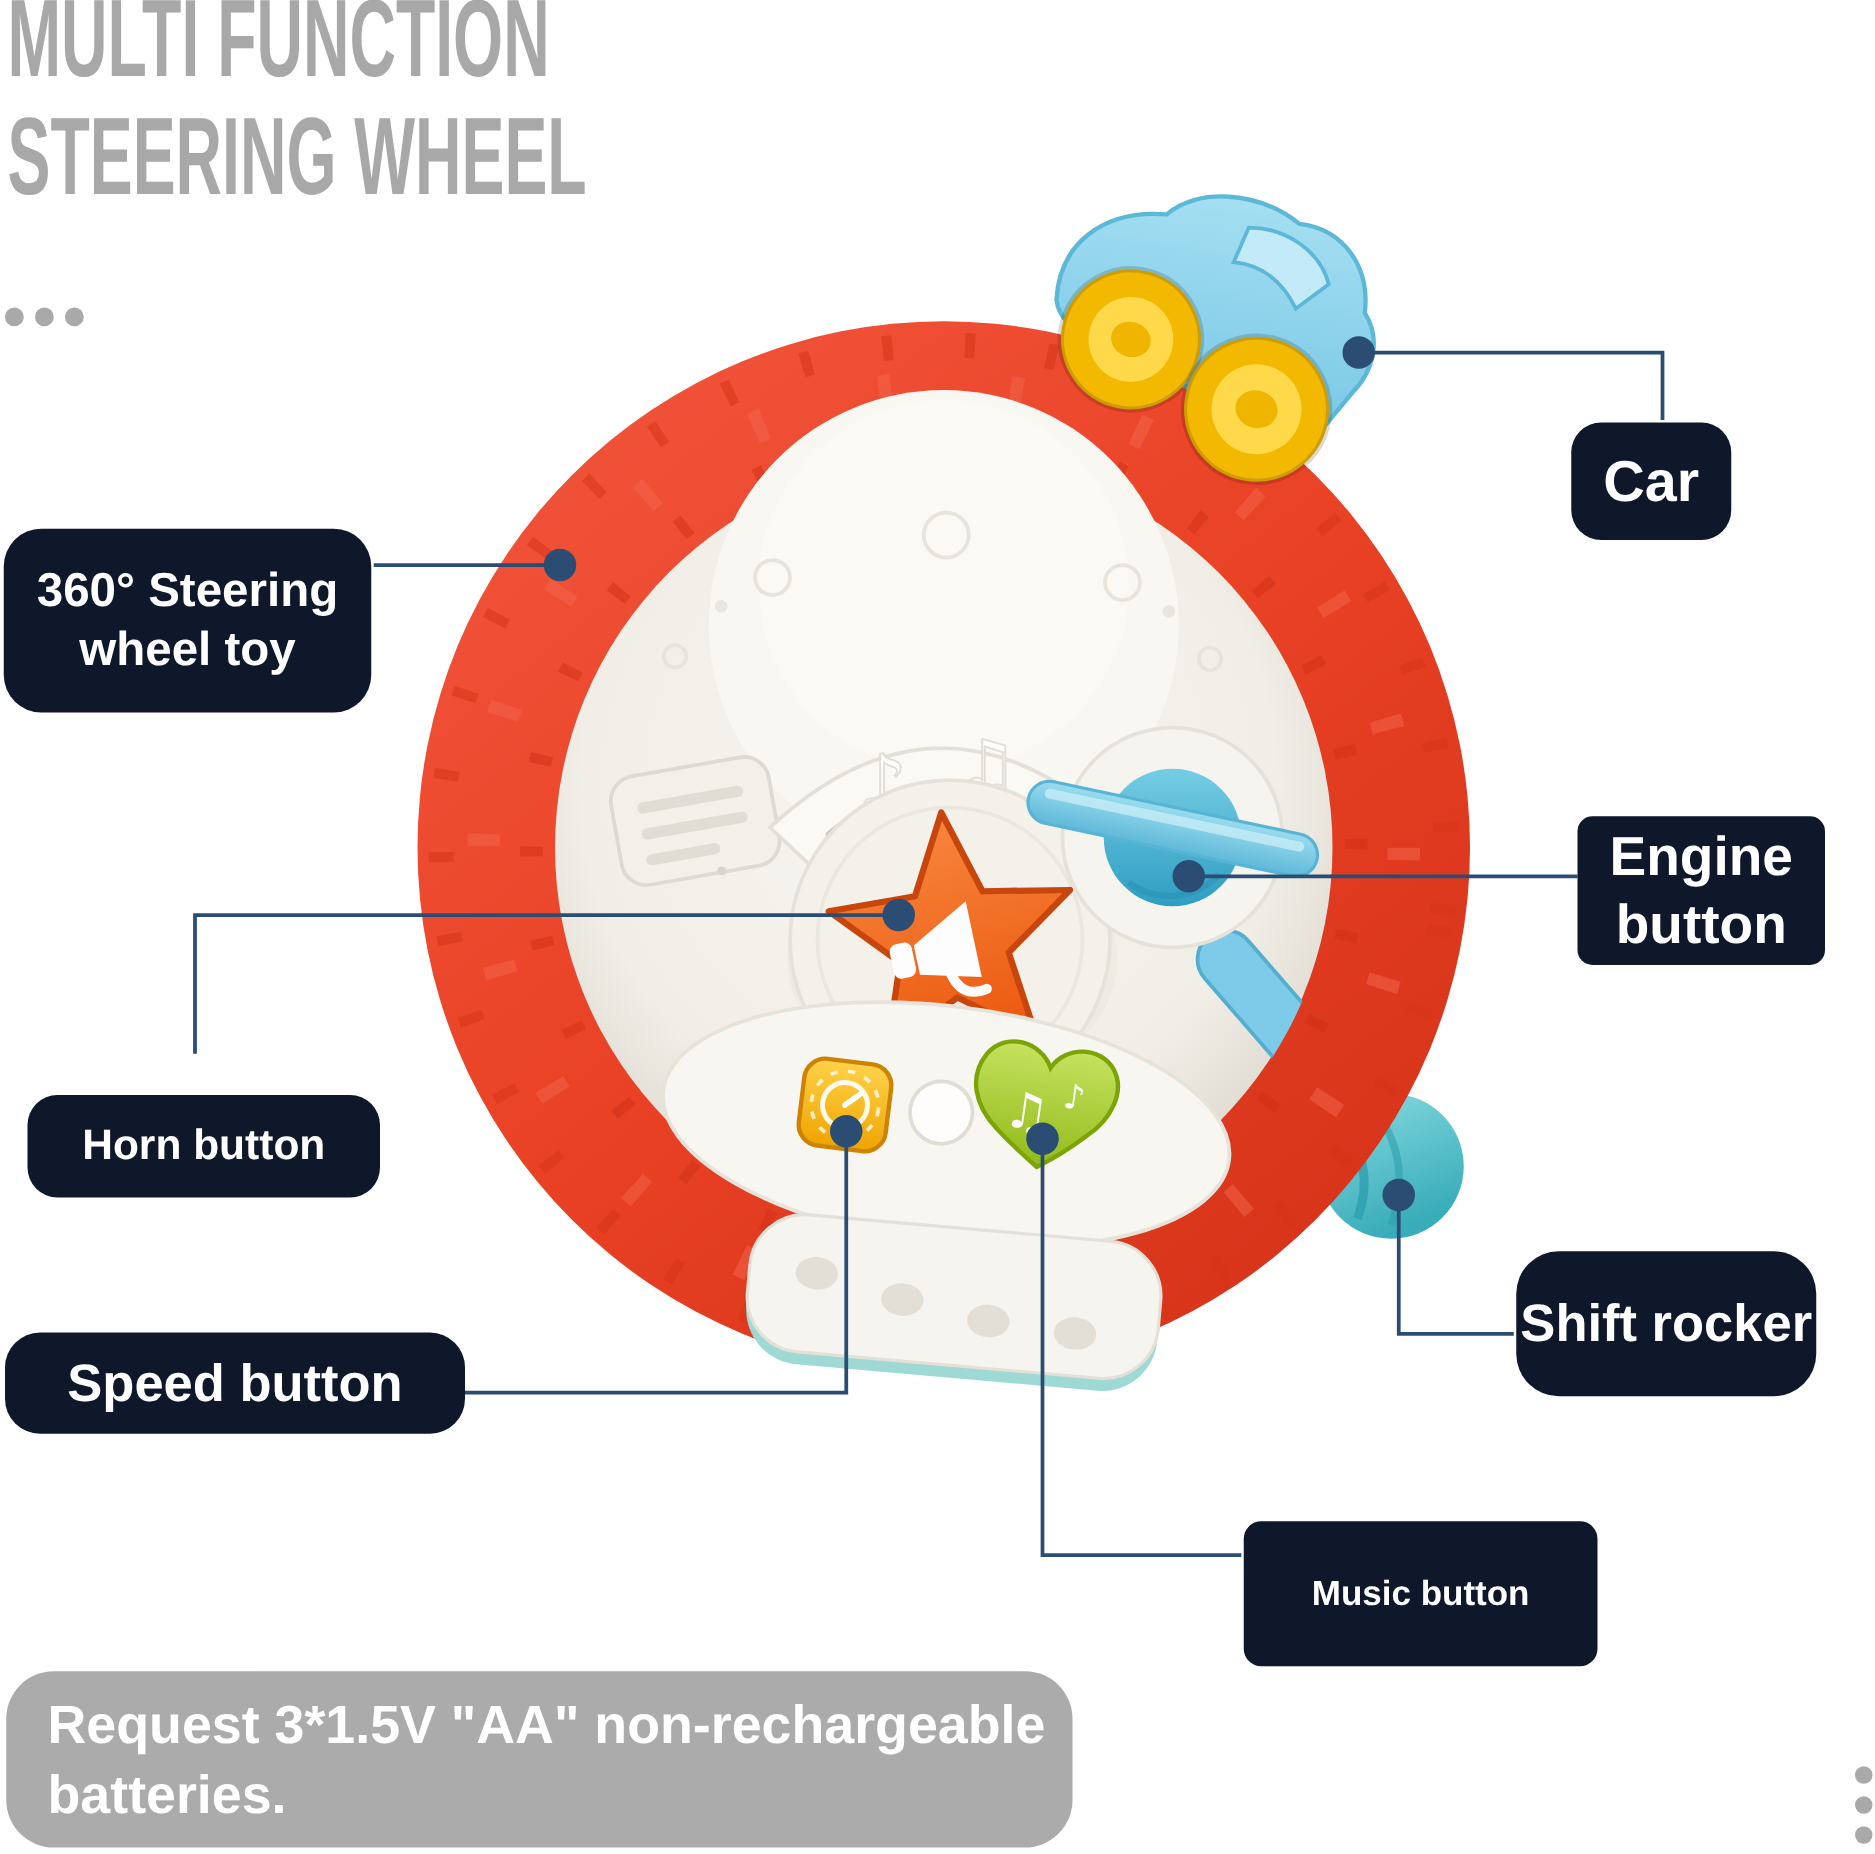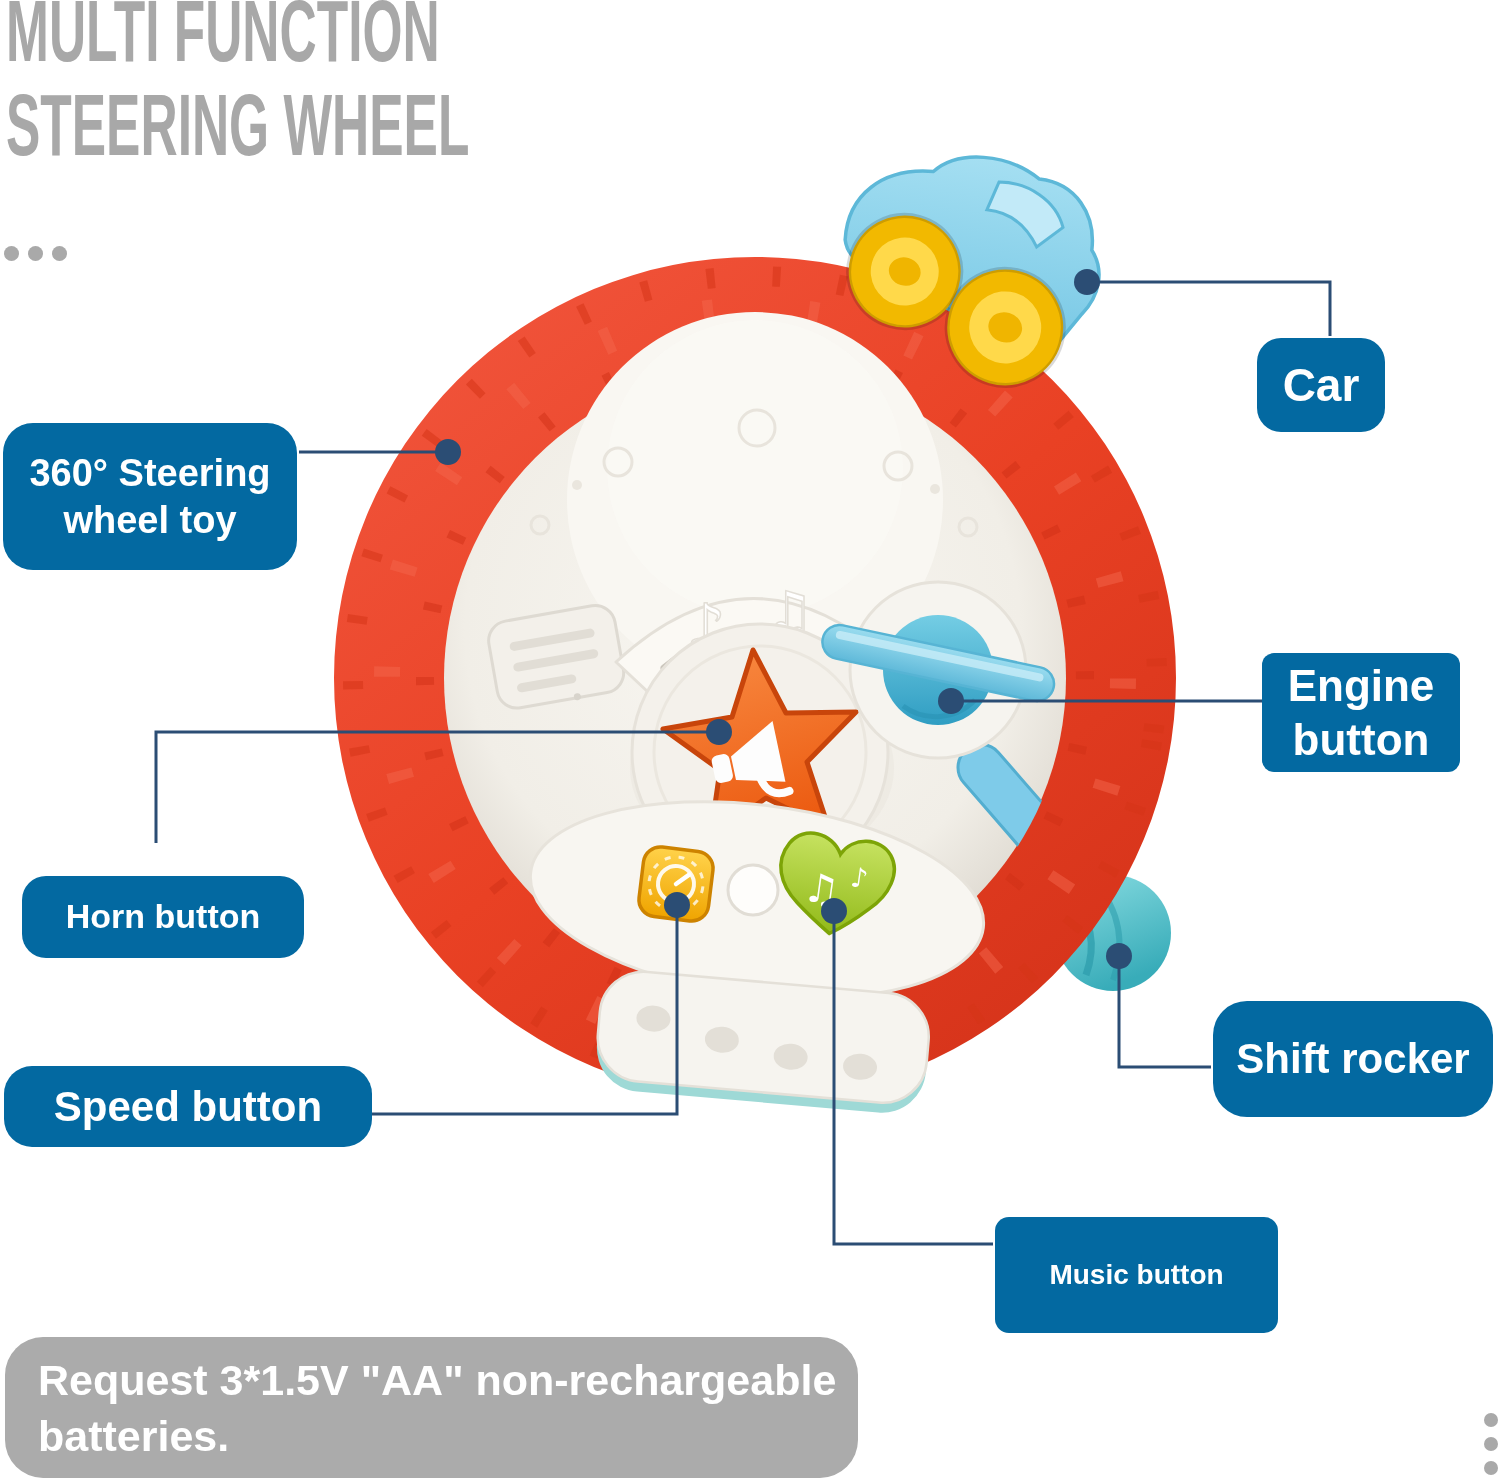--- a/index.html
+++ b/index.html
@@ -11,30 +11,30 @@
   .title{position:absolute;left:6px;top:-16px;color:#a8a8a8;font-weight:bold;}
   .title-line{font-size:88px;line-height:94px;white-space:nowrap;
     transform:scaleX(0.585);transform-origin:left top;letter-spacing:0;}
   
   .dots-row{position:absolute;left:4px;top:246px;display:flex;gap:9px;}
   .dots-col{position:absolute;left:1484px;top:1413px;display:flex;flex-direction:column;gap:10px;}
   .gdot{width:15px;height:15px;border-radius:50%;background:#a9a9a9;}
   .gdot.small{width:14px;height:14px;}
   
   .callout{
-    position:absolute;background:#0369a1;color:#ffffff;font-weight:bold;
+    position:absolute;background:#0f172a;color:#ffffff;font-weight:bold;
     display:flex;flex-direction:column;align-items:center;justify-content:center;
     text-align:center;border-radius:26px;line-height:1.22;
   }
   .co-car     {left:1257px;top:338px;width:128px;height:94px;font-size:46px;border-radius:24px;}
   .co-steer   {left:3px;  top:423px;width:294px;height:147px;font-size:38px;border-radius:30px;text-align:center;}
   .co-engine  {left:1262px;top:653px;width:198px;height:119px;font-size:44px;border-radius:12px;}
   .co-horn    {left:22px;  top:845px;width:282px;height:82px;font-size:34px;border-radius:24px;margin-top:31px;}
   .co-speed   {left:4px;  top:1066px;width:368px;height:81px;font-size:42px;border-radius:28px;}
-  .co-shift   {left:1213px;top:1001px;width:280px;height:116px;font-size:42px;border-radius:34px;}
+  .co-shift   {left:1213px;top:1001px;width:240px;height:116px;font-size:42px;border-radius:34px;}
   .co-music   {left:995px;top:1217px;width:283px;height:116px;font-size:28px;border-radius:14px;}
   
   .note{
     position:absolute;left:5px;top:1337px;width:853px;height:141px;
     background:#ababab;border-radius:38px;color:#ffffff;font-weight:bold;
     font-size:43px;line-height:56px;padding:15px 0 0 33px;box-sizing:border-box;
   }
   svg.art{position:absolute;left:0;top:0;}
 </style>
 </head>

